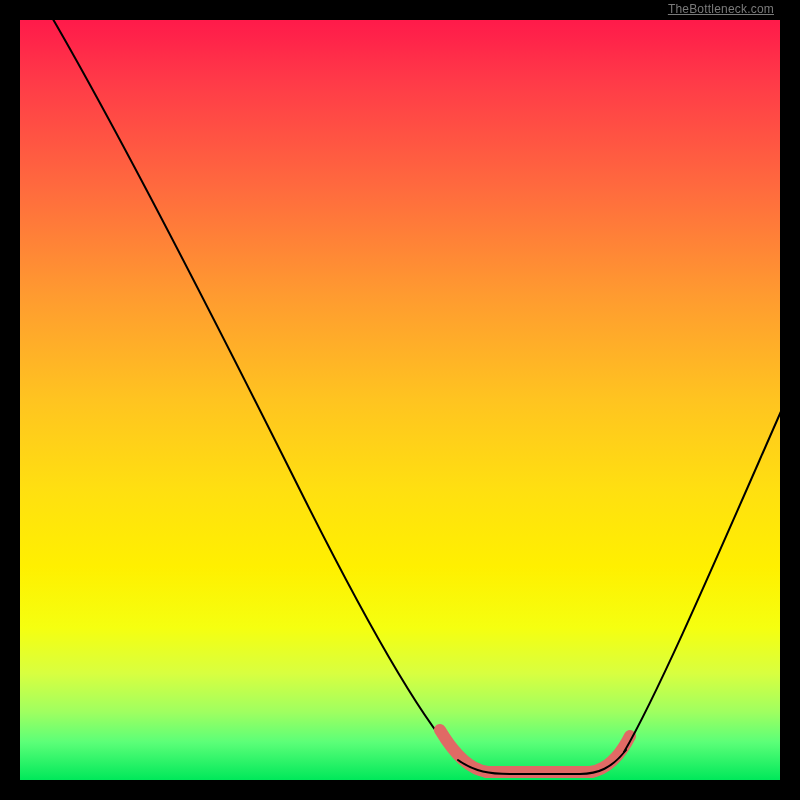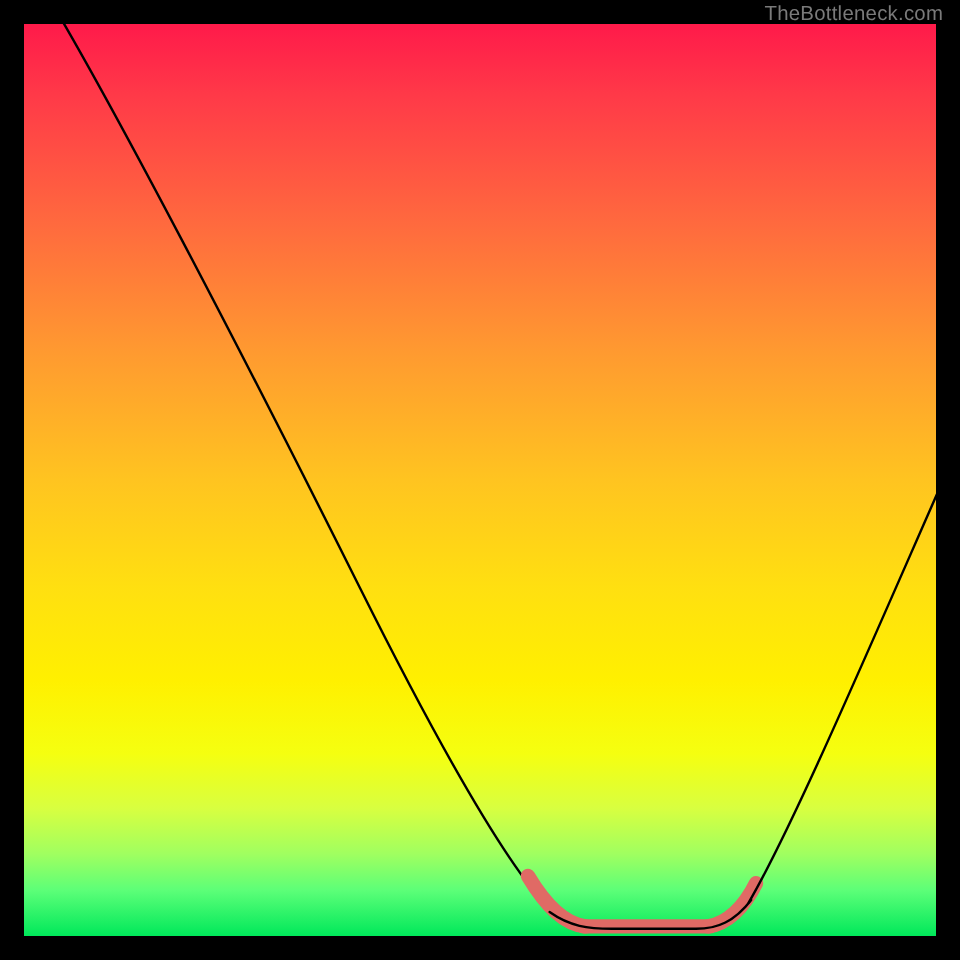--- a/index.html
+++ b/index.html
@@ -34,25 +34,26 @@
       #fff000 72%,
       #f5ff10 80%,
       #d8ff40 86%,
       #a0ff60 91%,
       #5cff78 95%,
       #00e85a 100%);
   }
   .attribution {
     position: absolute;
     top: 2px;
-    right: 14px;
+    right: 26px;
     color: #7a7a7a;
-    font-size: 17px;
+    font-size: 12px;
     letter-spacing: 0.2px;
     font-weight: 400;
+    text-decoration: underline;
   }
   svg.curve {
     position: absolute;
     left: 0;
     top: 0;
     width: 760px;
     height: 760px;
     overflow: visible;
   }
   .black-line {

